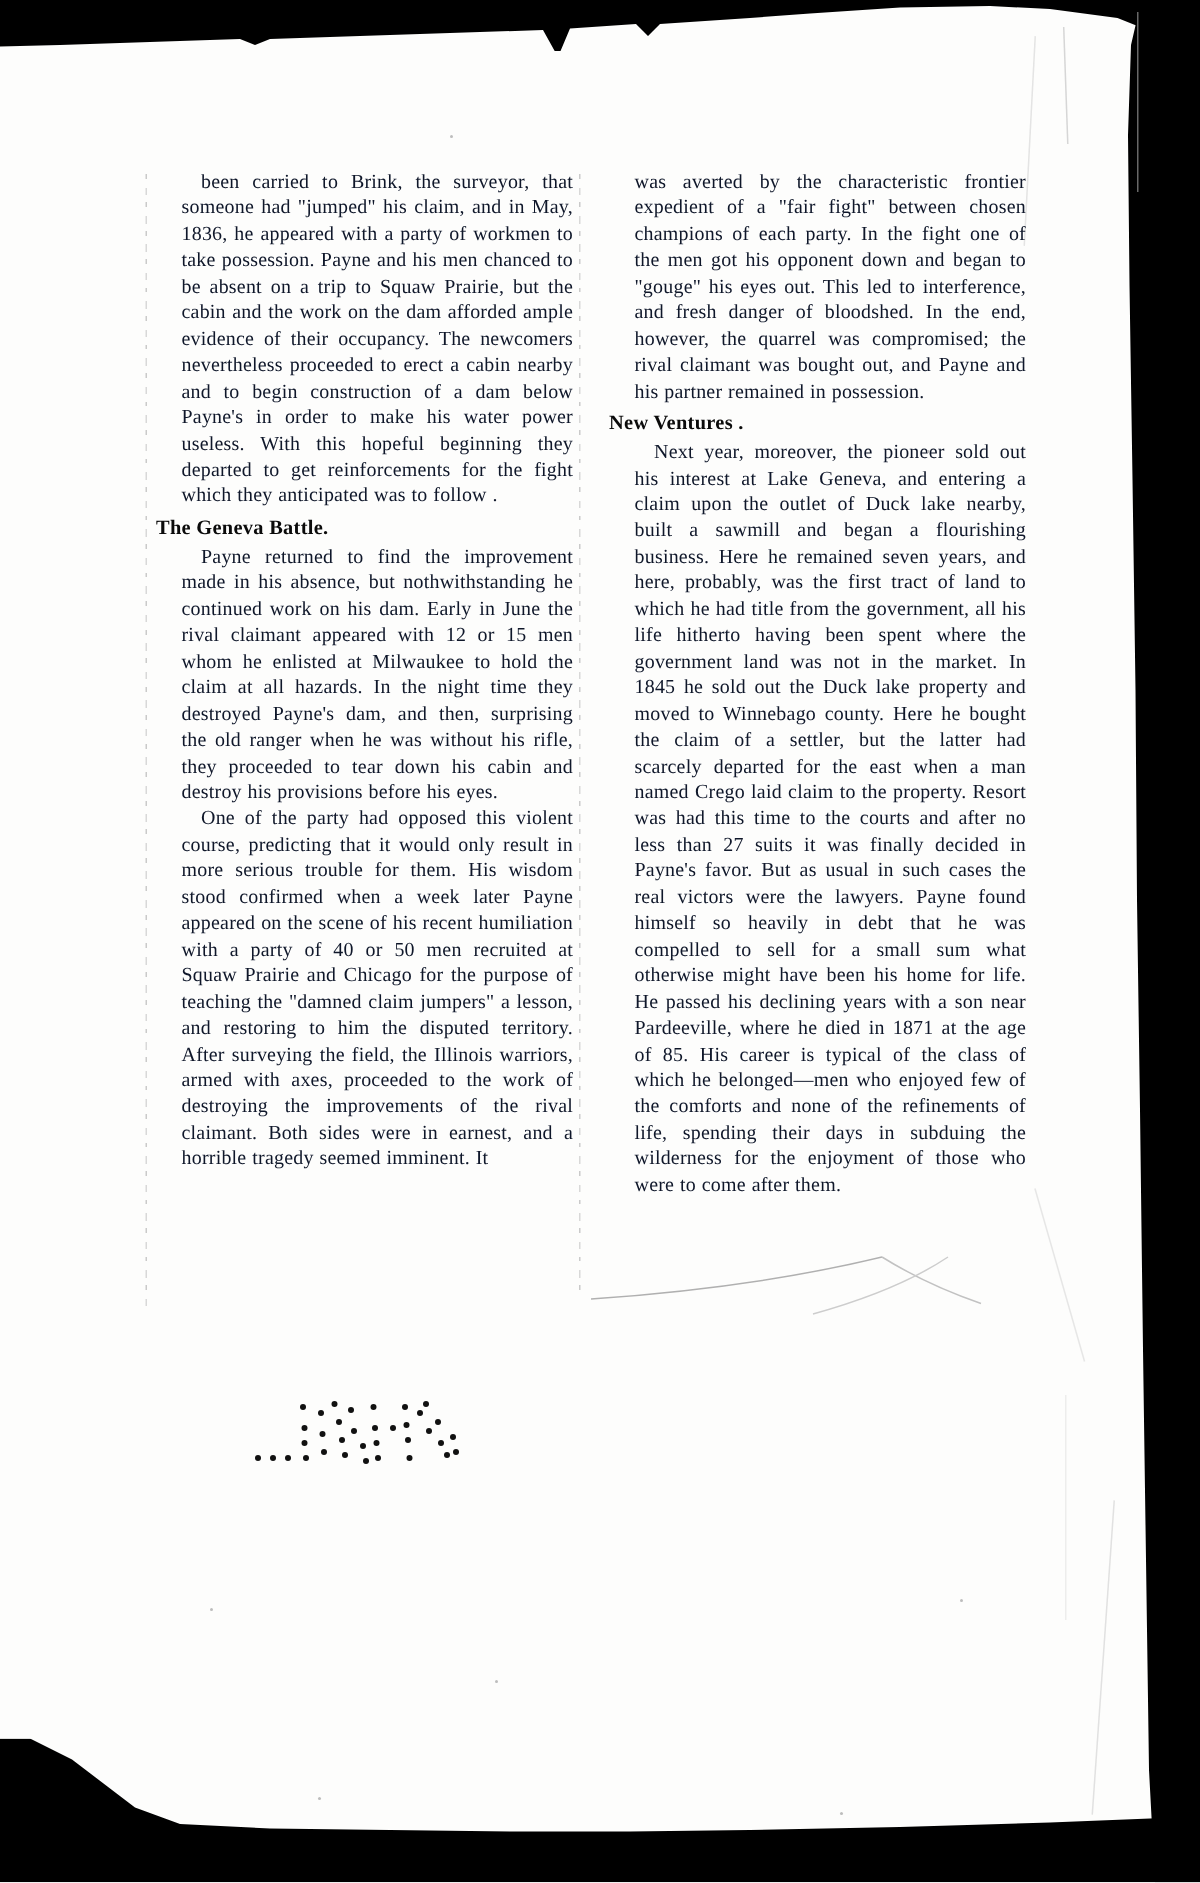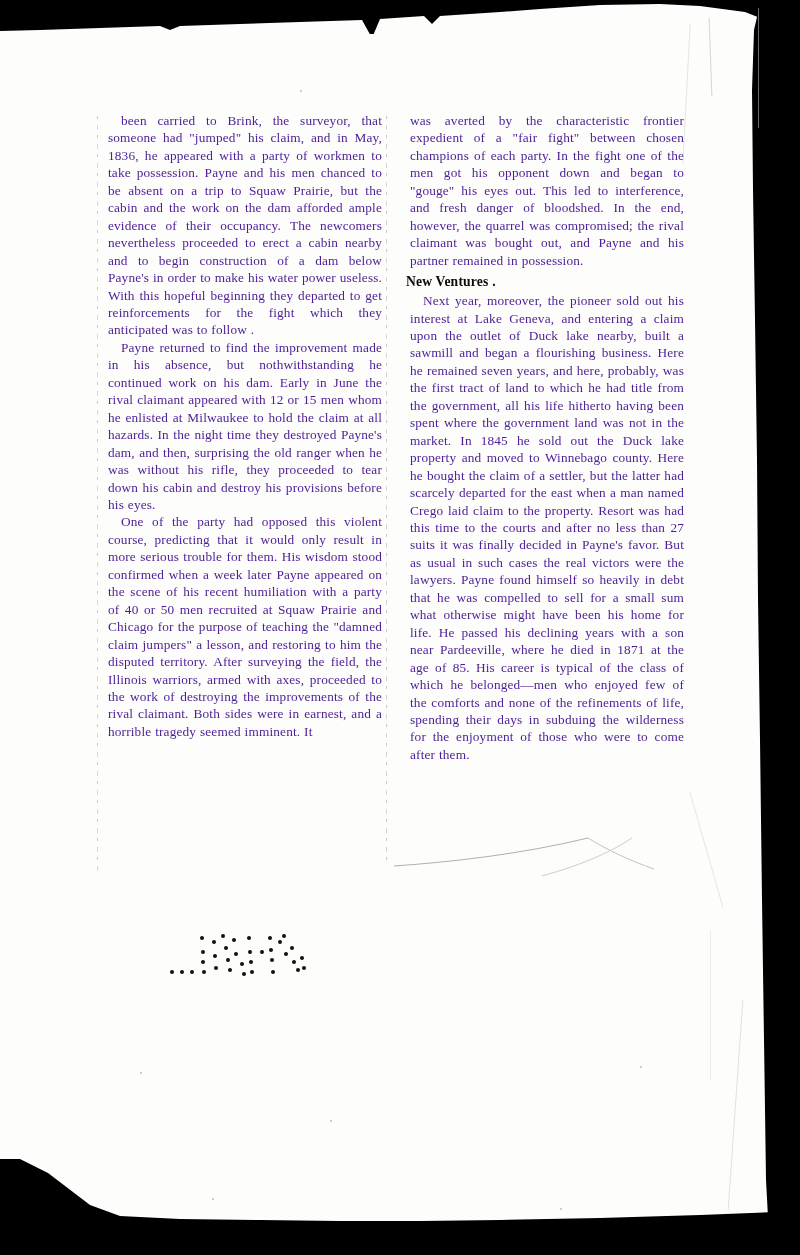--- a/index.html
+++ b/index.html
@@ -89,27 +89,27 @@
     top: 112px;
     left: 104px;
     width: 580px;
     display: flex;
     gap: 24px;
   }
   .column {
     width: 278px;
   }
   .para {
-    margin: 0 0 0 4px;
+    margin: 0 0 0 17px;
     text-align: justify;
     text-align-last: left;
     font-size: 13.3px;
     line-height: 17.45px;
     letter-spacing: .15px;
-    color: #4c1d95;
+    color: #0f172a;
     text-indent: 13px;
     word-spacing: .4px;
     -webkit-font-smoothing: none;
   }
   .para.no-indent { text-indent: 0; }
   .subhead {
     margin: 3px 0 1px 0;
     text-align: left;
     font-size: 13.6px;
     line-height: 19px;
@@ -168,20 +168,21 @@
   <div class="crease" style="left:706px; top:790px; width:1px; height:120px; transform:rotate(-16deg); opacity:.5;"></div>
   <div class="crease" style="left:710px; top:930px; width:1px; height:150px; opacity:.35;"></div>
 
   <div class="col-rule" style="left:97px; top:116px; height:760px;"></div>
   <div class="col-rule" style="left:386px; top:116px; height:750px;"></div>
 
   <div id="article">
 
     <div class="column">
       <p class="para">been carried to Brink, the surveyor, that someone had "jumped" his claim, and in May, 1836, he appeared with a party of workmen to take possession. Payne and his men chanced to be absent on a trip to Squaw Prairie, but the cabin and the work on the dam afforded ample evidence of their occupancy. The newcomers nevertheless proceeded to erect a cabin nearby and to begin construction of a dam below Payne's in order to make his water power useless. With this hopeful beginning they departed to get reinforcements for the fight which they anticipated was to follow .</p>
+      <h3 class="subhead">The Geneva Battle.</h3>
       <p class="para">Payne returned to find the improvement made in his absence, but nothwithstanding he continued work on his dam. Early in June the rival claimant appeared with 12 or 15 men whom he enlisted at Milwaukee to hold the claim at all hazards. In the night time they destroyed Payne's dam, and then, surprising the old ranger when he was without his rifle, they proceeded to tear down his cabin and destroy his provisions before his eyes.</p>
       <p class="para">One of the party had opposed this violent course, predicting that it would only result in more serious trouble for them. His wisdom stood confirmed when a week later Payne appeared on the scene of his recent humiliation with a party of 40 or 50 men recruited at Squaw Prairie and Chicago for the purpose of teaching the "damned claim jumpers" a lesson, and restoring to him the disputed territory. After surveying the field, the Illinois warriors, armed with axes, proceeded to the work of destroying the improvements of the rival claimant. Both sides were in earnest, and a horrible tragedy seemed imminent. It</p>
     </div>
 
     <div class="column">
       <p class="para no-indent">was averted by the characteristic frontier expedient of a "fair fight" between chosen champions of each party. In the fight one of the men got his opponent down and began to "gouge" his eyes out. This led to interference, and fresh danger of bloodshed. In the end, however, the quarrel was compromised; the rival claimant was bought out, and Payne and his partner remained in possession.</p>
       <h3 class="subhead">New Ventures .</h3>
       <p class="para">Next year, moreover, the pioneer sold out his interest at Lake Geneva, and entering a claim upon the outlet of Duck lake nearby, built a sawmill and began a flourishing business. Here he remained seven years, and here, probably, was the first tract of land to which he had title from the government, all his life hitherto having been spent where the government land was not in the market. In 1845 he sold out the Duck lake property and moved to Winnebago county. Here he bought the claim of a settler, but the latter had scarcely departed for the east when a man named Crego laid claim to the property. Resort was had this time to the courts and after no less than 27 suits it was finally decided in Payne's favor. But as usual in such cases the real victors were the lawyers. Payne found himself so heavily in debt that he was compelled to sell for a small sum what otherwise might have been his home for life. He passed his declining years with a son near Pardeeville, where he died in 1871 at the age of 85. His career is typical of the class of which he belonged—men who enjoyed few of the comforts and none of the refinements of life, spending their days in subduing the wilderness for the enjoyment of those who were to come after them.</p>
     </div>
 

